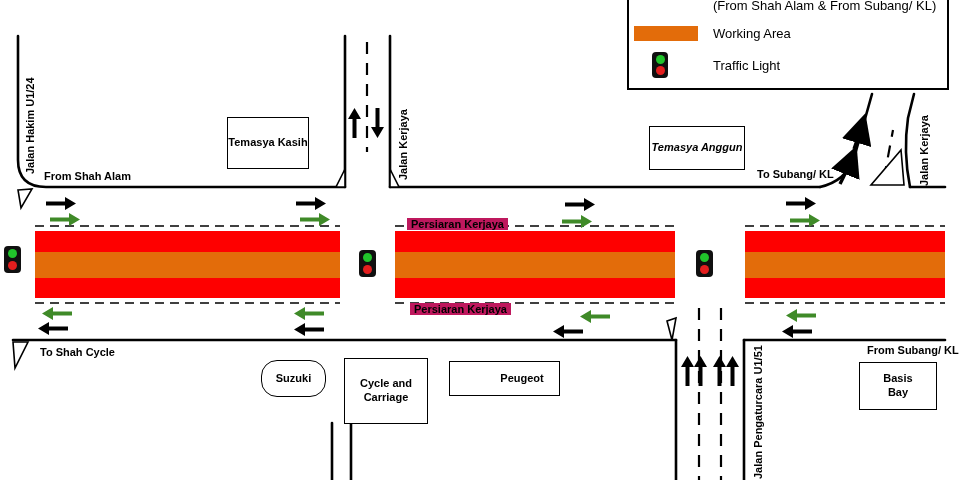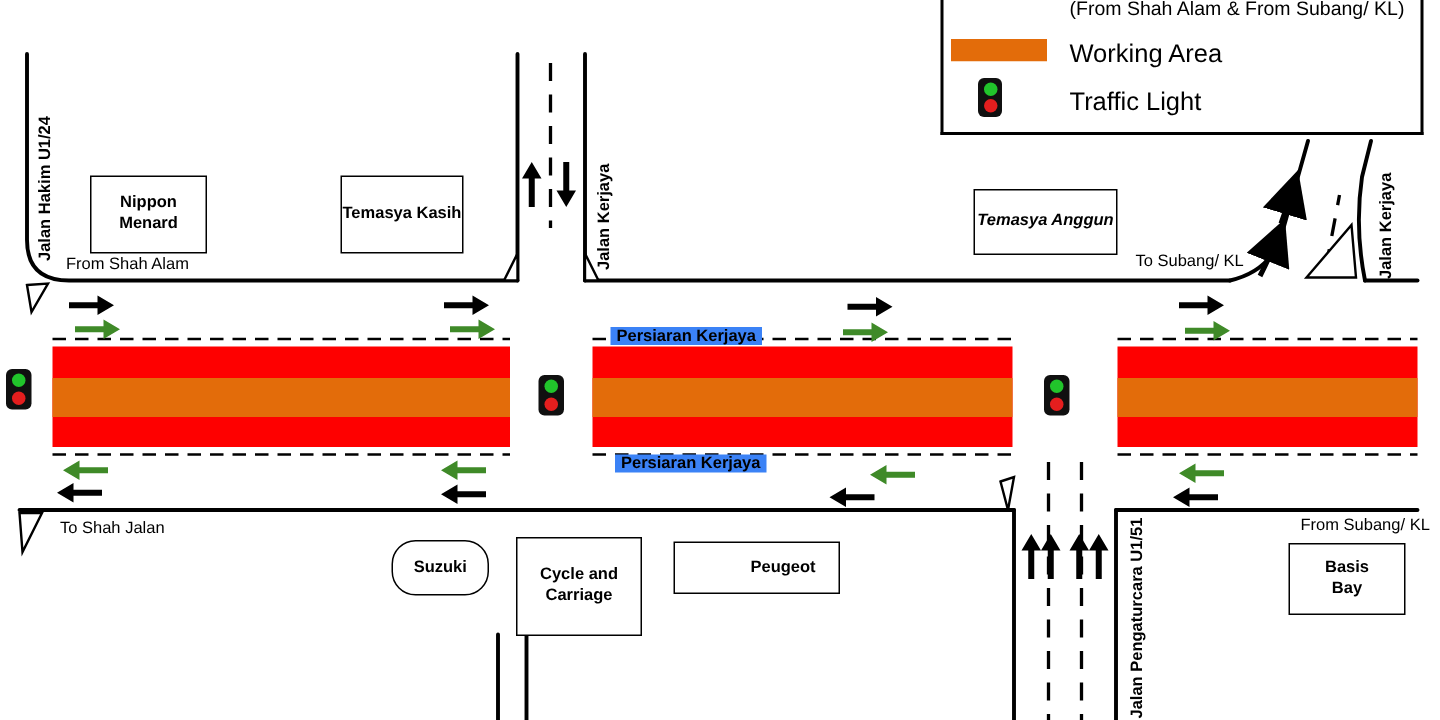--- a/index.html
+++ b/index.html
@@ -5,39 +5,39 @@
   html,body{margin:0;padding:0;background:#fff;}
   .canvas{position:relative;width:960px;height:480px;background:#fff;overflow:hidden;
           font-family:"Liberation Sans",sans-serif;color:#000;}
   svg{position:absolute;left:0;top:0;}
   .edge{stroke:#000;stroke-width:2.6;fill:none;stroke-linecap:round;}
   .dashlane{stroke:#000;stroke-width:2.2;fill:none;stroke-dasharray:12 9;}
   .dashthin{stroke:#000;stroke-width:1.7;fill:none;stroke-dasharray:9 6;}
   .island{fill:#fff;stroke:#000;stroke-width:1.6;}
   .blk{fill:#000;}
   .curvarrow{stroke:#000;stroke-width:3.4;fill:none;}
-  .lbl{position:absolute;font-weight:normal;font-size:11px;white-space:nowrap;text-align:right;}
+  .lbl{position:absolute;font-weight:bold;font-size:11px;white-space:nowrap;text-align:right;}
   .vlabel{position:absolute;font-weight:bold;font-size:11px;white-space:nowrap;
           transform:rotate(-90deg);transform-origin:0 0;}
-  .pklabel{position:absolute;font-weight:bold;font-size:11px;background:#3b82f6;padding:0 4px;white-space:nowrap;}
+  .pklabel{position:absolute;font-weight:bold;font-size:11px;background:#be185d;padding:0 4px;white-space:nowrap;}
   .pbox{position:absolute;background:#fff;border:1.6px solid #000;display:flex;align-items:center;
         justify-content:center;text-align:center;font-weight:bold;font-size:11px;line-height:1.25;}
   .pbox span{display:block;}
   .inner-narrow span{max-width:54px;}
   .inner-tiny span{max-width:42px;}
   .tlight{position:absolute;width:17px;height:27px;background:#101010;border-radius:4px;
           display:flex;flex-direction:column;align-items:center;justify-content:space-evenly;}
   .dot{width:9px;height:9px;border-radius:50%;}
   .dot.g{background:#21C42B;}
   .dot.r{background:#E41E1E;}
   .legend{position:absolute;left:627px;top:-14px;width:318px;height:102px;
           border:2.2px solid #000;border-top:none;background:#fff;}
   .lg-note{position:absolute;left:84px;top:12px;font-size:13px;white-space:nowrap;}
   .lg-swatch{position:absolute;left:5px;top:40px;}
-  .lg-text{position:absolute;left:84px;font-size:17px;white-space:nowrap;}
+  .lg-text{position:absolute;left:84px;font-size:13px;white-space:nowrap;}
   .lg-working{top:40px;}
   .lg-traffic{top:72px;}
   .lg-tl{left:23px;top:66px;width:16px;height:26px;}
 </style>
 </head>
 <body>
 
 <div class="canvas">
 
   <svg width="960" height="480" viewBox="0 0 960 480">
@@ -129,33 +129,30 @@
     <span class="dot g"></span>
     <span class="dot r"></span>
   </div>
   <div class="tlight" style="left:696px;top:250px;">
     <span class="dot g"></span>
     <span class="dot r"></span>
   </div>
 
   <div class="lbl" style="left:44px;top:170px;">From Shah Alam</div>
   <div class="lbl" style="left:757px;top:168px;">To Subang/ KL</div>
-  <div class="lbl" style="left:40px;top:346px;">To Shah Jalan</div>
+  <div class="lbl" style="left:40px;top:346px;">To Shah Cycle</div>
   <div class="lbl" style="left:846px;top:344px;padding-left:21px;">From Subang/ KL</div>
 
   <div class="pklabel" style="left:407px;top:218px;">Persiaran Kerjaya</div>
   <div class="pklabel" style="left:410px;top:303px;">Persiaran Kerjaya</div>
   <div class="vlabel" style="left:24px;top:174px;">Jalan Hakim U1/24</div>
   <div class="vlabel" style="left:397px;top:180px;">Jalan Kerjaya</div>
   <div class="vlabel" style="left:918px;top:186px;">Jalan Kerjaya</div>
   <div class="vlabel" style="left:752px;top:479px;">Jalan Pengaturcara U1/51</div>
 
-  <div class="pbox" style="left:60px;top:117px;width:76px;height:50px;">
-      <span>Nippon Menard</span>
-    </div>
   <div class="pbox" style="left:227px;top:117px;width:80px;height:50px;">
       <span>Temasya Kasih</span>
     </div>
   <div class="pbox" style="left:649px;top:126px;width:94px;height:42px;font-style:italic;">
       <span>Temasya Anggun</span>
     </div>
   <div class="pbox" style="left:261px;top:360px;width:63px;height:35px;border-radius:16px;">
       <span>Suzuki</span>
     </div>
   <div class="pbox inner-narrow" style="left:344px;top:358px;width:82px;height:64px;">

